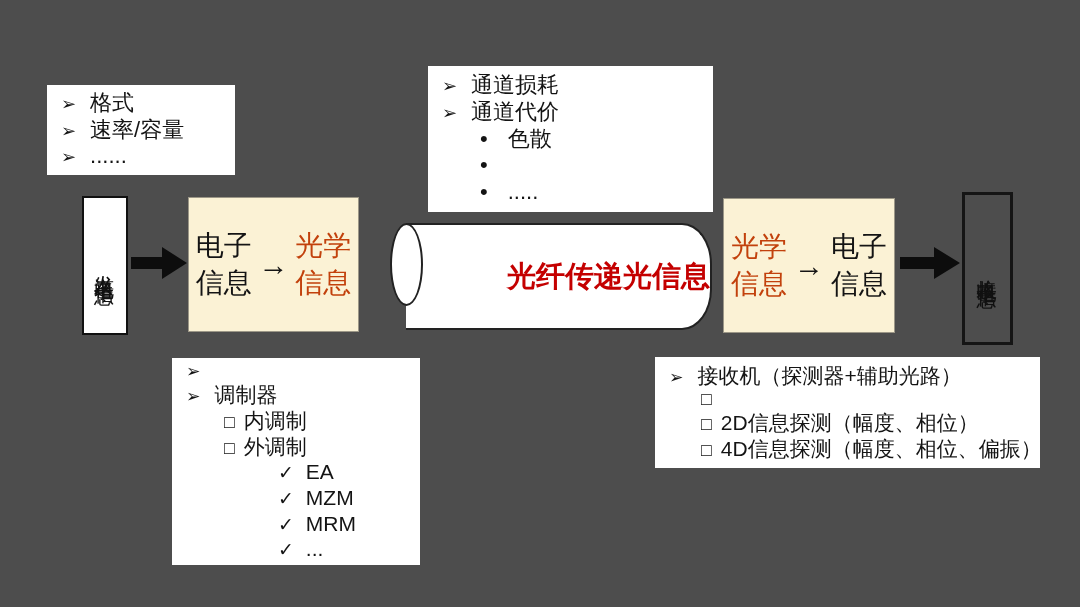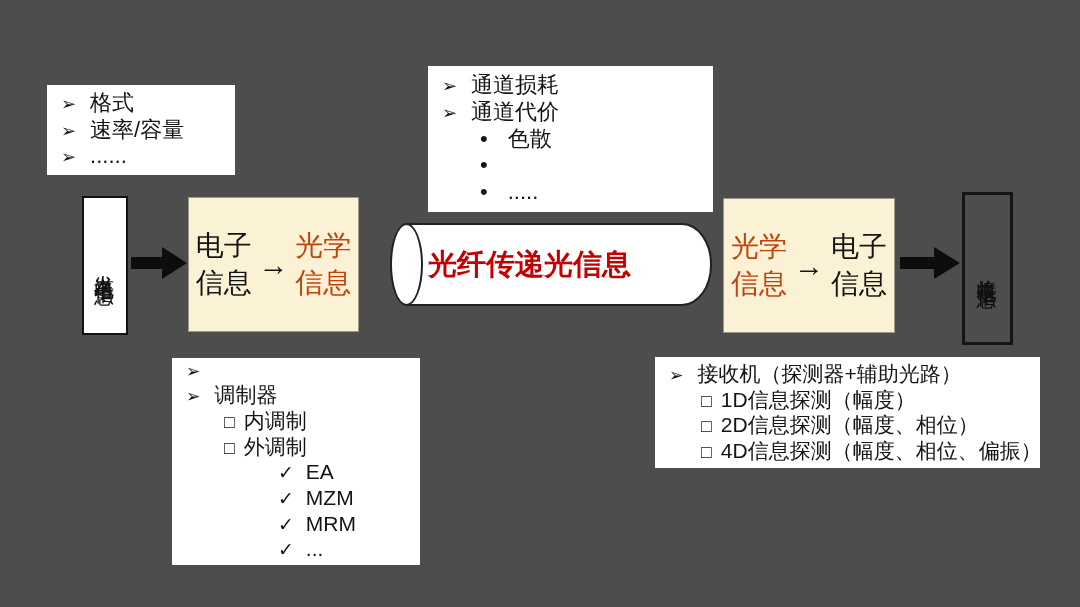--- a/index.html
+++ b/index.html
@@ -74,28 +74,28 @@
     text-align: center;
   }
   #eo-box { left: 188px; top: 197px; width: 171px; height: 135px; }
   #oe-box { left: 723px; top: 198px; width: 172px; height: 135px; }
   .red-line   { color: #c2410c; }
   .black-line { color: #141414; }
   .conv-arrow { font-weight: 700; font-size: 30px; line-height: 1.0; color: #141414; }
 
   
   #fiber-body {
-    left: 406px; top: 223px; width: 306px; height: 83px;
+    left: 406px; top: 223px; width: 306px; height: 107px;
     background: #ffffff;
     border: 2px solid #222;
     border-left: none;
     border-radius: 0 30px 30px 0 / 0 41px 41px 0;
     display: flex;
     align-items: center;
-    justify-content: flex-start;
+    justify-content: flex-end;
   }
   #fiber-cap {
     left: 390px; top: 223px; width: 33px; height: 83px;
     background: #ffffff;
     border: 2px solid #222;
     border-radius: 50%;
   }
   #fiber-label {
     color: #c40000;
     font-size: 29px;
@@ -217,21 +217,20 @@
       </div>
     </div>
 
   <div id="receiver" class="abs white-box">
       <div class="li lvl1">
         <span class="bullet arrow">➢</span>
         <span class="li-text">接收机（探测器+辅助光路）</span>
       </div>
       <div class="li lvl2">
         <span class="bullet square">□</span>
-        <span class="li-text">1D信息探测（幅度）</span>
       </div>
       <div class="li lvl2">
         <span class="bullet square">□</span>
         <span class="li-text">2D信息探测（幅度、相位）</span>
       </div>
       <div class="li lvl2">
         <span class="bullet square">□</span>
         <span class="li-text">4D信息探测（幅度、相位、偏振）</span>
       </div>
     </div>

